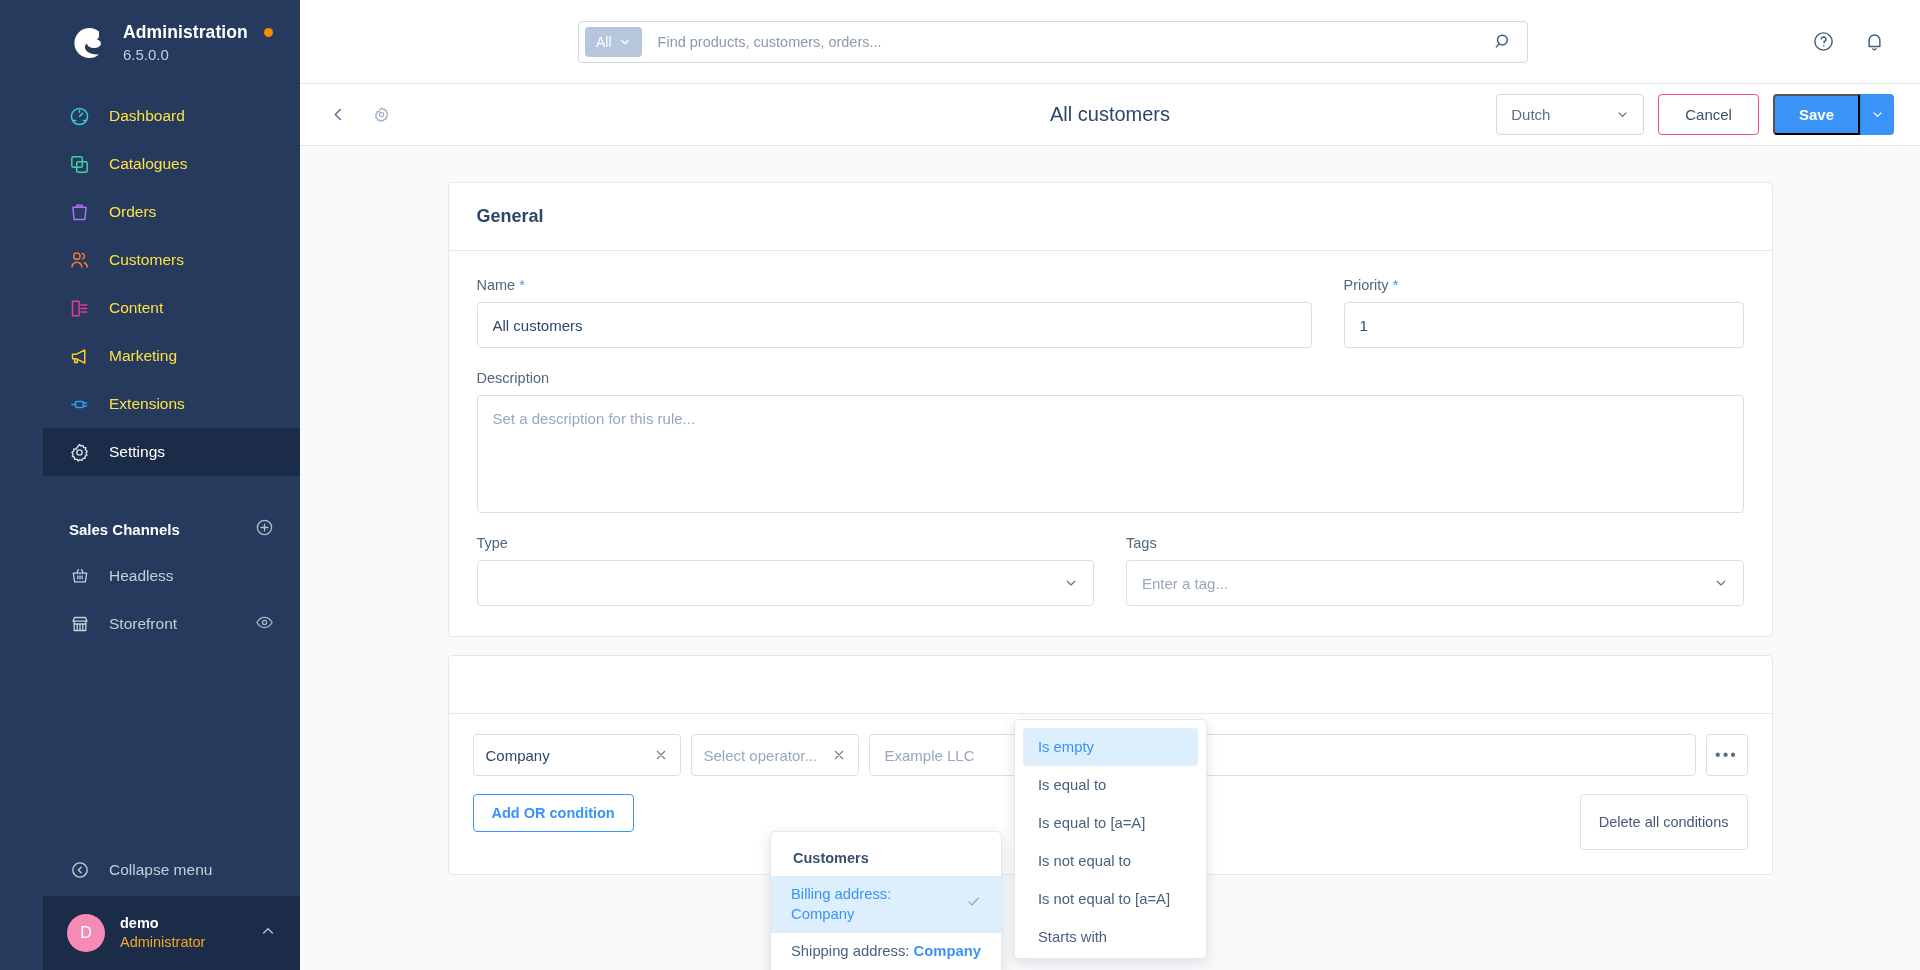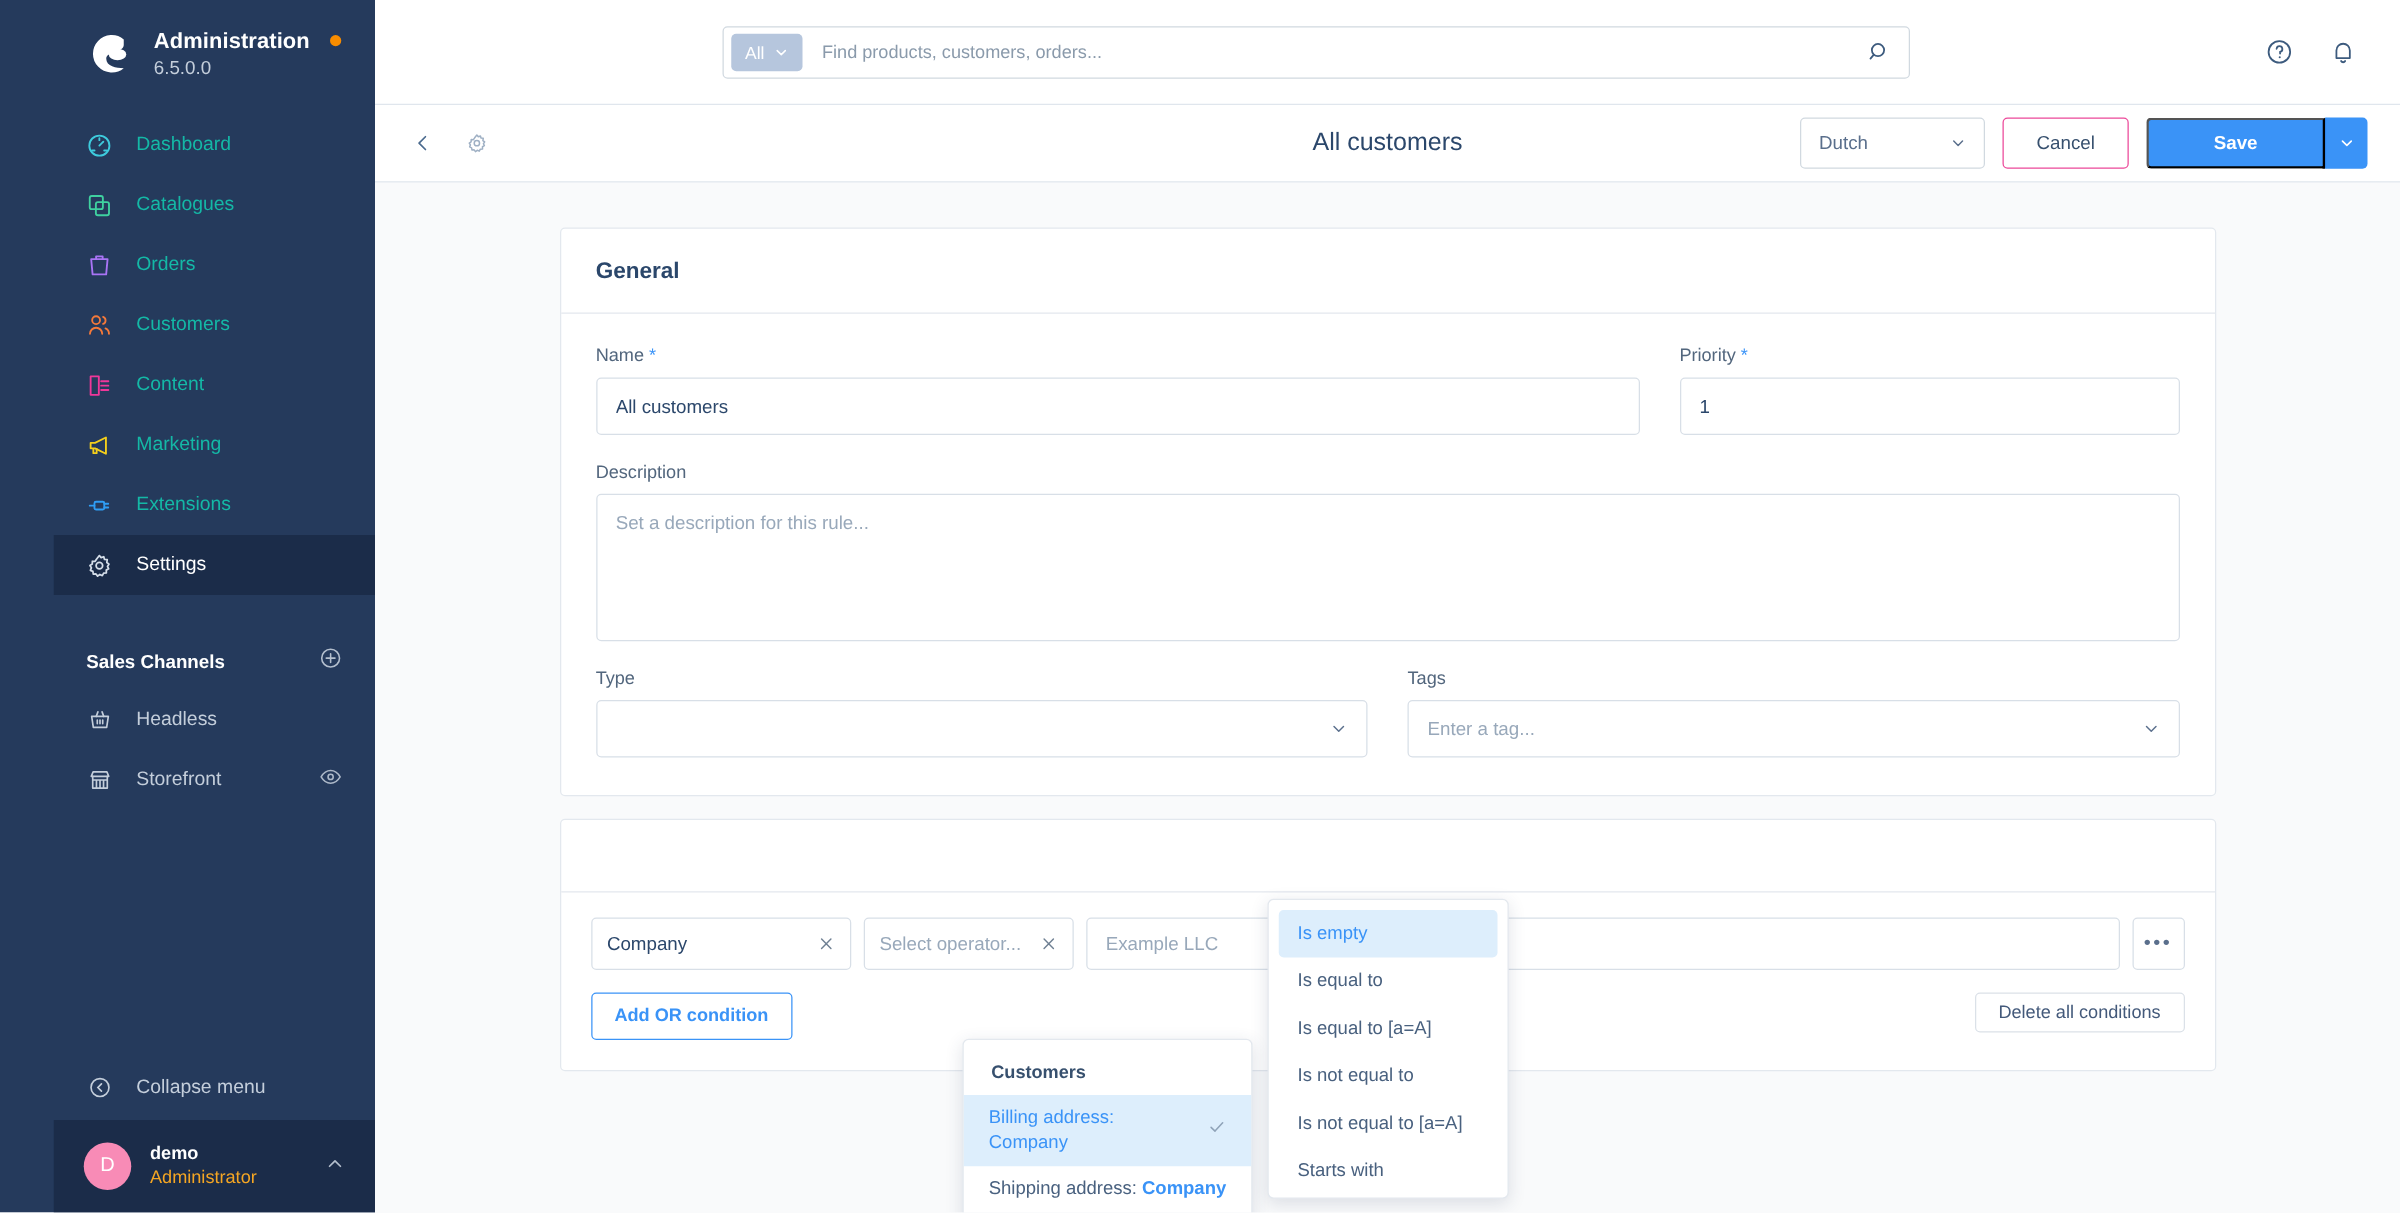--- a/index.html
+++ b/index.html
@@ -35,21 +35,21 @@
   }
 
   .nav { margin-top: 28px; }
   .nav-item {
     display: flex; align-items: center;
     height: 48px; padding: 0 26px; gap: 19px;
     cursor: pointer;
   }
   .nav-item.active { background: #1b2c49; }
   .nav-icon { width: 21px; height: 21px; flex-shrink: 0; display: flex; align-items: center; justify-content: center; }
-  .nav-label { color: #14b8a6; font-size: 15.5px; }
+  .nav-label { color: #fde047; font-size: 15.5px; }
   .nav-item.active .nav-label { color: #fff; font-weight: 500; }
 
   .section-head {
     display: flex; align-items: center; justify-content: space-between;
     padding: 0 26px; height: 46px; margin-top: 30px;
   }
   .section-title { color: #fff; font-size: 15px; font-weight: bold; }
   .section-add { cursor: pointer; opacity: .9; }
 
   .channel-item {
@@ -145,21 +145,21 @@
     display: flex; align-items: center; justify-content: center;
     cursor: pointer; font-family: "Liberation Sans", sans-serif;
   }
   .btn-ghost {
     border: 1px solid #ec4899; background: #fff;
     color: #37506e; padding: 0 26px; font-weight: 500;
   }
   .btn-primary-group { display: flex; }
   .btn-primary {
     background: #3a93f7; color: #fff;
-    padding: 0 52px; font-weight: bold;
+    padding: 0 24px; font-weight: bold;
     border-radius: 4px 0 0 4px;
   }
   .btn-primary-caret {
     background: #3a93f7; width: 34px;
     border-radius: 0 4px 4px 0;
     border-left: 1px solid #2f85e8;
     display: flex; align-items: center; justify-content: center; cursor: pointer;
   }
 
   .content {
@@ -236,21 +236,21 @@
     display: flex; justify-content: space-between;
     margin-top: 18px;
   }
   .btn-outline-blue {
     height: 38px; border: 1px solid #3a93f7; border-radius: 4px;
     background: #fff; color: #3a93f7; font-weight: bold;
     font-size: 14.5px; padding: 0 18px;
     display: flex; align-items: center; cursor: pointer;
   }
   .btn-outline-grey {
-    height: 32px; border: 1px solid #dbe1e8; border-radius: 4px;
+    height: 56px; border: 1px solid #dbe1e8; border-radius: 4px;
     background: #fff; color: #43597a; font-weight: 500;
     font-size: 14.5px; padding: 0 18px;
     display: flex; align-items: center; cursor: pointer;
   }
 
   
   .dd {
     position: absolute; background: #fff;
     border: 1px solid #e3e8ee; border-radius: 5px;
     box-shadow: 0 4px 14px rgba(40,60,90,.14);

